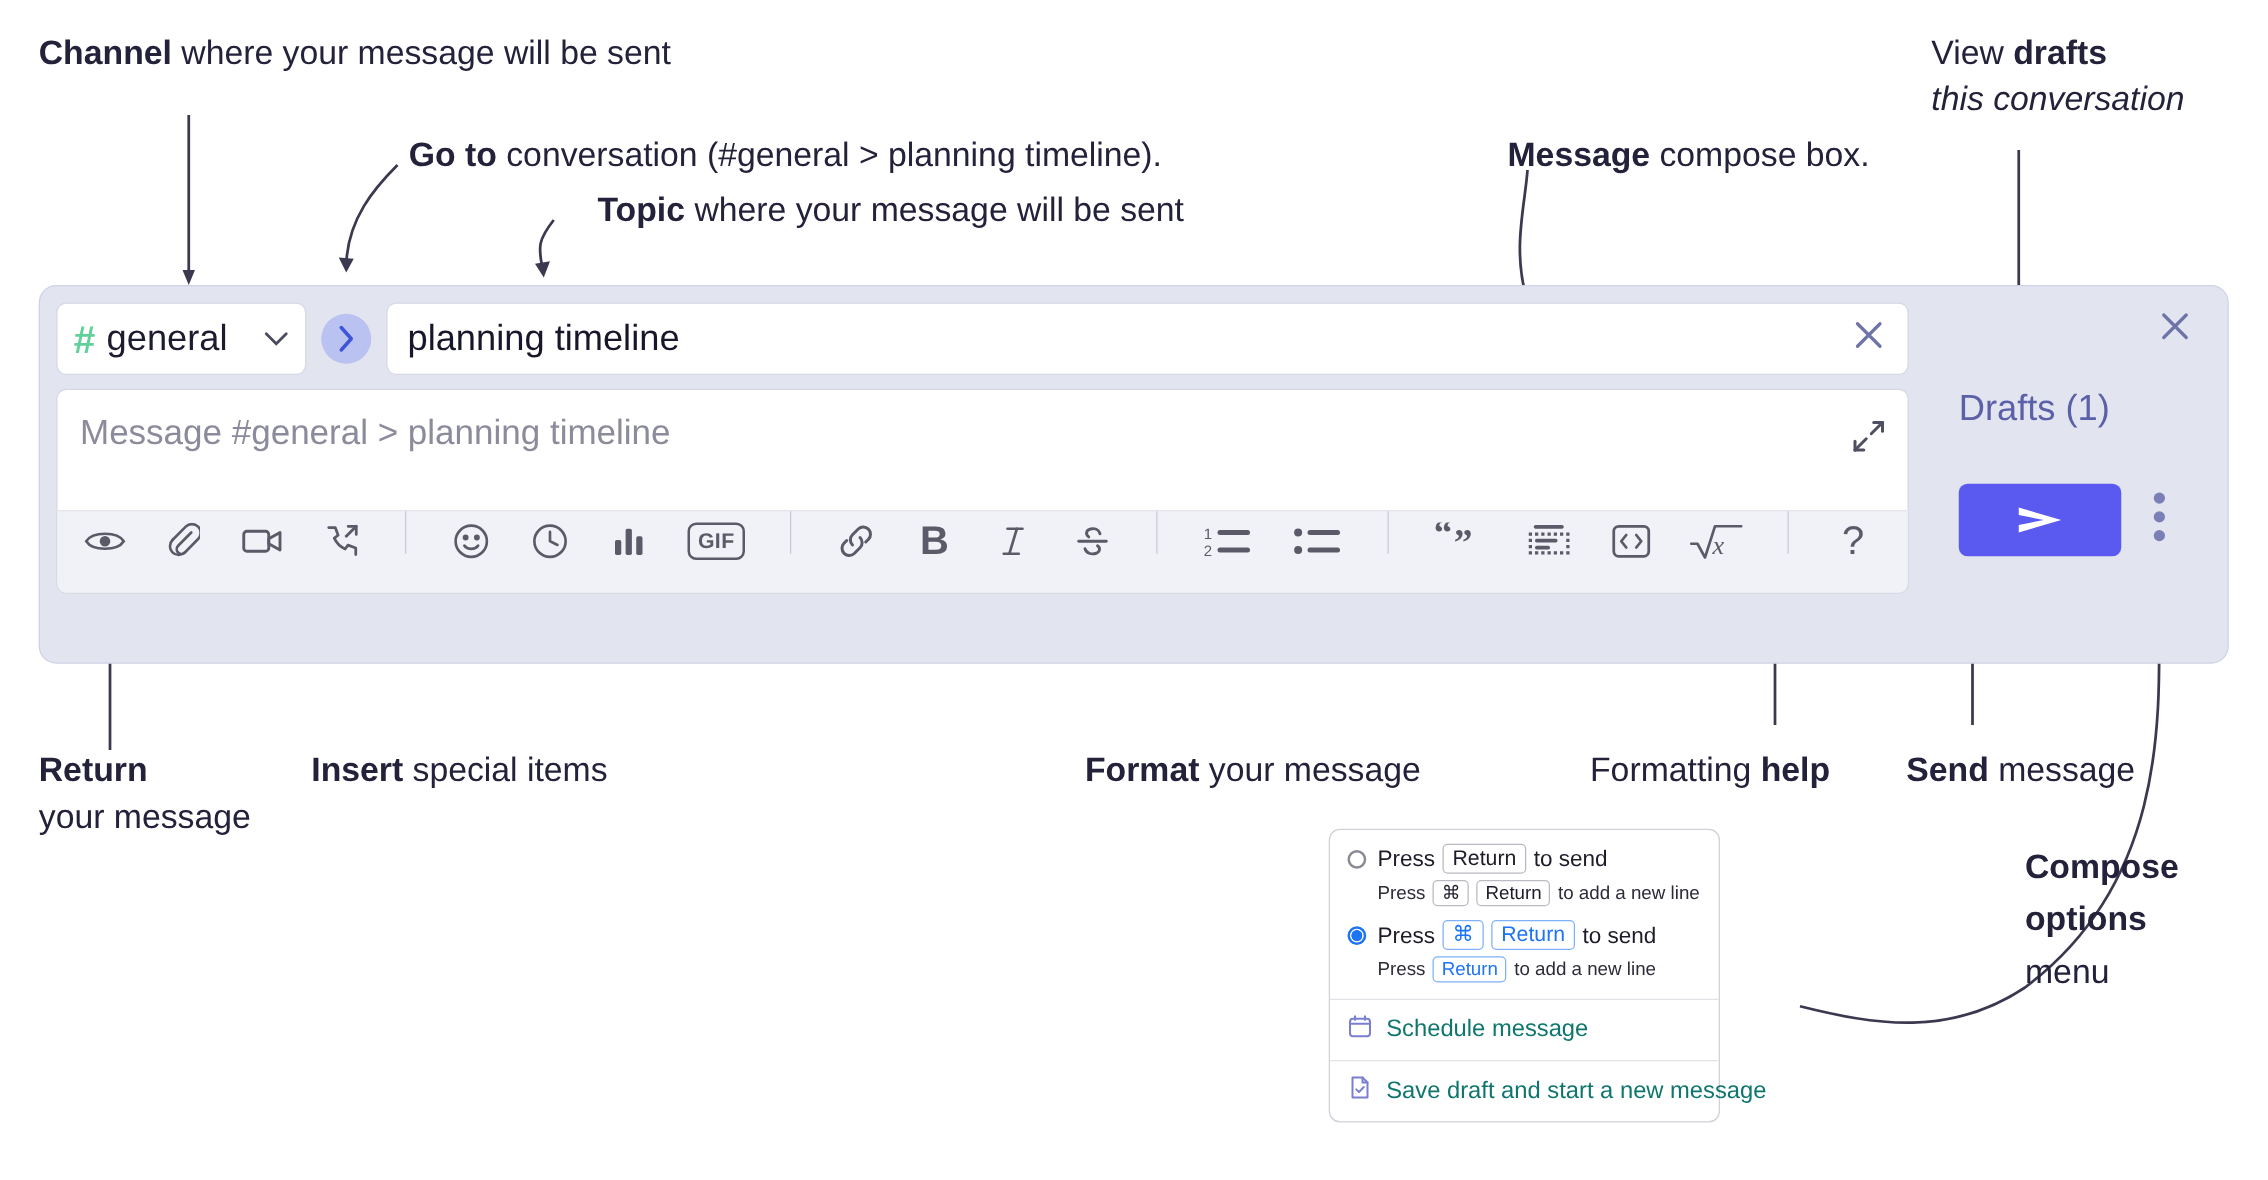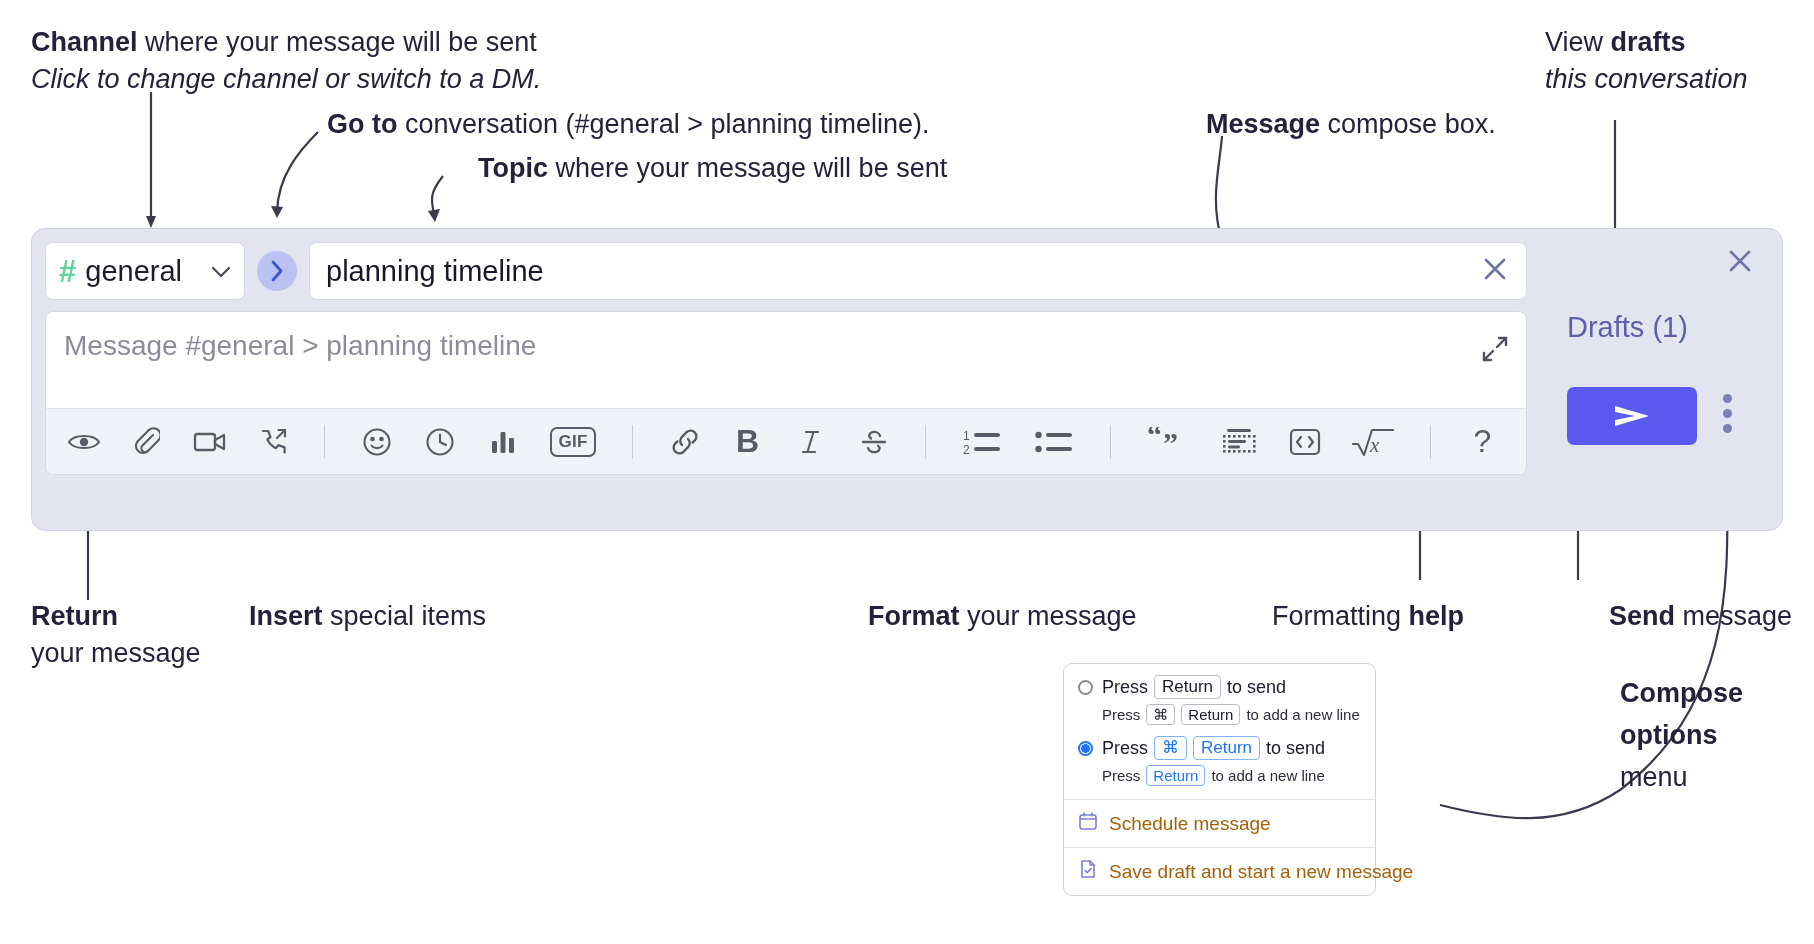--- a/index.html
+++ b/index.html
@@ -51,21 +51,21 @@
   .msg-area{
     margin-top:11px;background:#fff;border:1px solid #d6d8e4;border-radius:8px;
     box-sizing:border-box;overflow:hidden;
   }
   .msg-input{height:96px;display:flex;align-items:flex-start;padding:18px 18px 0 18px;box-sizing:border-box;position:relative;}
   .msg-ph{font-size:28px;color:#8b8b9c;}
   .expand-ic{position:absolute;right:16px;top:22px;color:#4f4f62;}
 
   .toolbar{
     height:66px;background:#f1f2f7;border-top:1px solid #e2e3ec;
-    display:flex;align-items:center;padding:0 14px;box-sizing:border-box;gap:16px;
+    display:flex;align-items:flex-start;padding:0 14px;box-sizing:border-box;gap:16px;
   }
   .tb{width:47px;height:47px;display:flex;align-items:center;justify-content:center;color:#5a5a68;flex:none;}
   .sep{width:1px;height:34px;background:#c9cad6;margin:0 12px;flex:none;}
   .gifbox{
     border:2.5px solid #5a5a68;border-radius:7px;font-size:17px;font-weight:700;
     padding:3px 6px;color:#5a5a68;letter-spacing:.3px;
   }
   .bold-g{font-size:32px;font-weight:700;color:#5a5a68;}
   .qm{font-size:32px;color:#5a5a68;}
 
@@ -94,21 +94,21 @@
   .opt-main{font-size:18px;display:flex;align-items:center;gap:6px;white-space:nowrap;}
   .opt-sub{font-size:15px;color:#2c2b38;display:flex;align-items:center;gap:6px;
            padding:5px 14px 9px 38px;white-space:nowrap;}
   .key{
     border:1px solid #b9bac4;border-radius:4px;padding:1px 6px;font-size:15px;
     background:#fff;color:#1c1b29;line-height:17px;display:inline-block;
   }
   .key.big{font-size:17px;padding:1px 7px;line-height:20px;}
   .key.blue{border-color:#7fb0fa;color:#1d74f5;}
   .mdiv{height:1px;background:#e2e2e8;margin:4px 0;}
-  .mitem{display:flex;align-items:center;gap:11px;padding:7px 14px;font-size:19px;color:#a16207;white-space:nowrap;}
+  .mitem{display:flex;align-items:center;gap:11px;padding:7px 14px;font-size:19px;color:#0f766e;white-space:nowrap;}
   .mitem svg{flex:none;}
 </style>
 </head>
 <body>
 
 <svg id="leaders" viewBox="0 0 1814 944" xmlns="http://www.w3.org/2000/svg">
   <g fill="none" stroke="#3a3950" stroke-width="2.2">
 
     <path d="M151 92 L151 222"></path>
 
@@ -141,21 +141,20 @@
   </g>
 
   <g fill="none" stroke="#3a3950" stroke-width="2.2">
     <path d="M118 470 C118 492, 128 494, 140 494 L378 494 C392 494, 392 494, 398 509 C404 494, 406 494, 418 494 L 614 494 C 628 494, 636 492, 636 470"></path>
     <path d="M652 470 C652 492, 662 494, 674 494 L1010 494 C1024 494, 1024 494, 1030 509 C1036 494, 1038 494, 1050 494 L 1368 494 C 1382 494, 1390 492, 1390 470"></path>
   </g>
 </svg>
 
 <div class="anno" style="left:31px;top:24px;">
   <div><b>Channel</b><span> where your message will be sent</span></div>
-  <div><i>Click to change channel or switch to a DM.</i></div>
 </div>
 
 <div class="anno" style="left:327px;top:106px;">
   <b>Go to</b><span> conversation (#general &gt; planning timeline).</span>
 </div>
 
 <div class="anno" style="left:478px;top:150px;">
   <b>Topic</b><span> where your message will be sent</span>
 </div>
 
@@ -178,21 +177,21 @@
 </div>
 
 <div class="anno" style="left:868px;top:598px;">
   <b>Format</b><span> your message</span>
 </div>
 
 <div class="anno" style="left:1272px;top:598px;">
   <span>Formatting </span><b>help</b>
 </div>
 
-<div class="anno" style="left:1609px;top:598px;text-align:center;">
+<div class="anno" style="left:1525px;top:598px;text-align:center;">
   <b>Send</b><span> message</span>
 </div>
 
 <div class="anno" style="left:1620px;top:672px;line-height:42px;">
   <div><b>Compose</b></div>
   <div><b>options</b></div>
   <div><span>menu</span></div>
 </div>
 
 <div id="compose">

